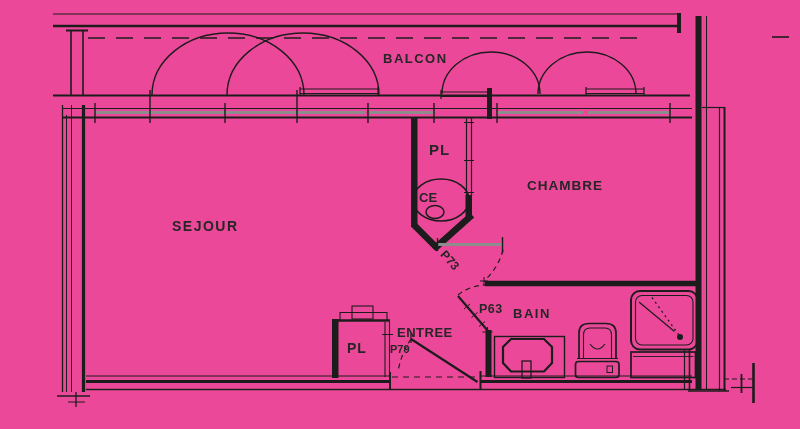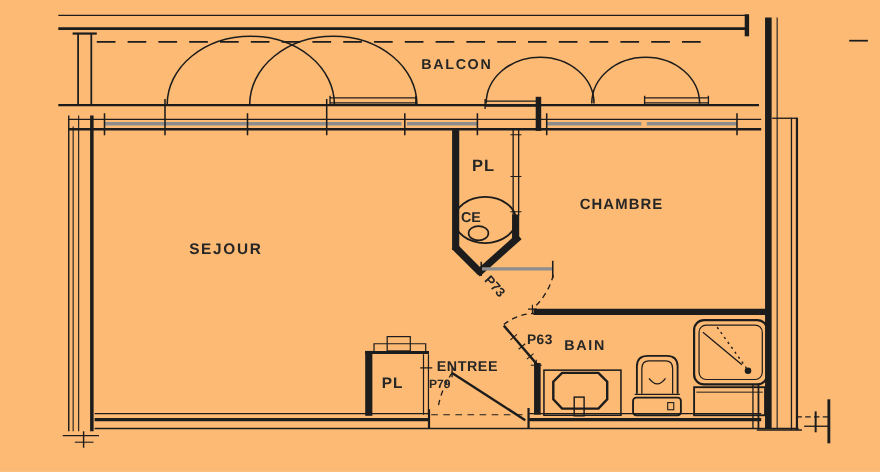--- a/index.html
+++ b/index.html
@@ -1,17 +1,17 @@
 <!DOCTYPE html>
 <html><head>
 <meta charset="utf-8">
 <style>
   html,body{margin:0;padding:0;background:#e8e8e8;}
   #stage{
-    position:relative;width:800px;height:429px;background:#fdba74;
+    position:relative;width:800px;height:429px;background:#ec4899;
     font-family:"Liberation Sans",sans-serif;overflow:hidden;
   }
   svg{position:absolute;left:0;top:0;}
   text{
     font-family:"Liberation Sans",sans-serif;
     font-weight:700;fill:#262626;
   }
   .ink{stroke:#1c1c1c;fill:none;}
   .gray{stroke:#8d8d8d;fill:none;}
   .fillink{fill:#1c1c1c;stroke:none;}

